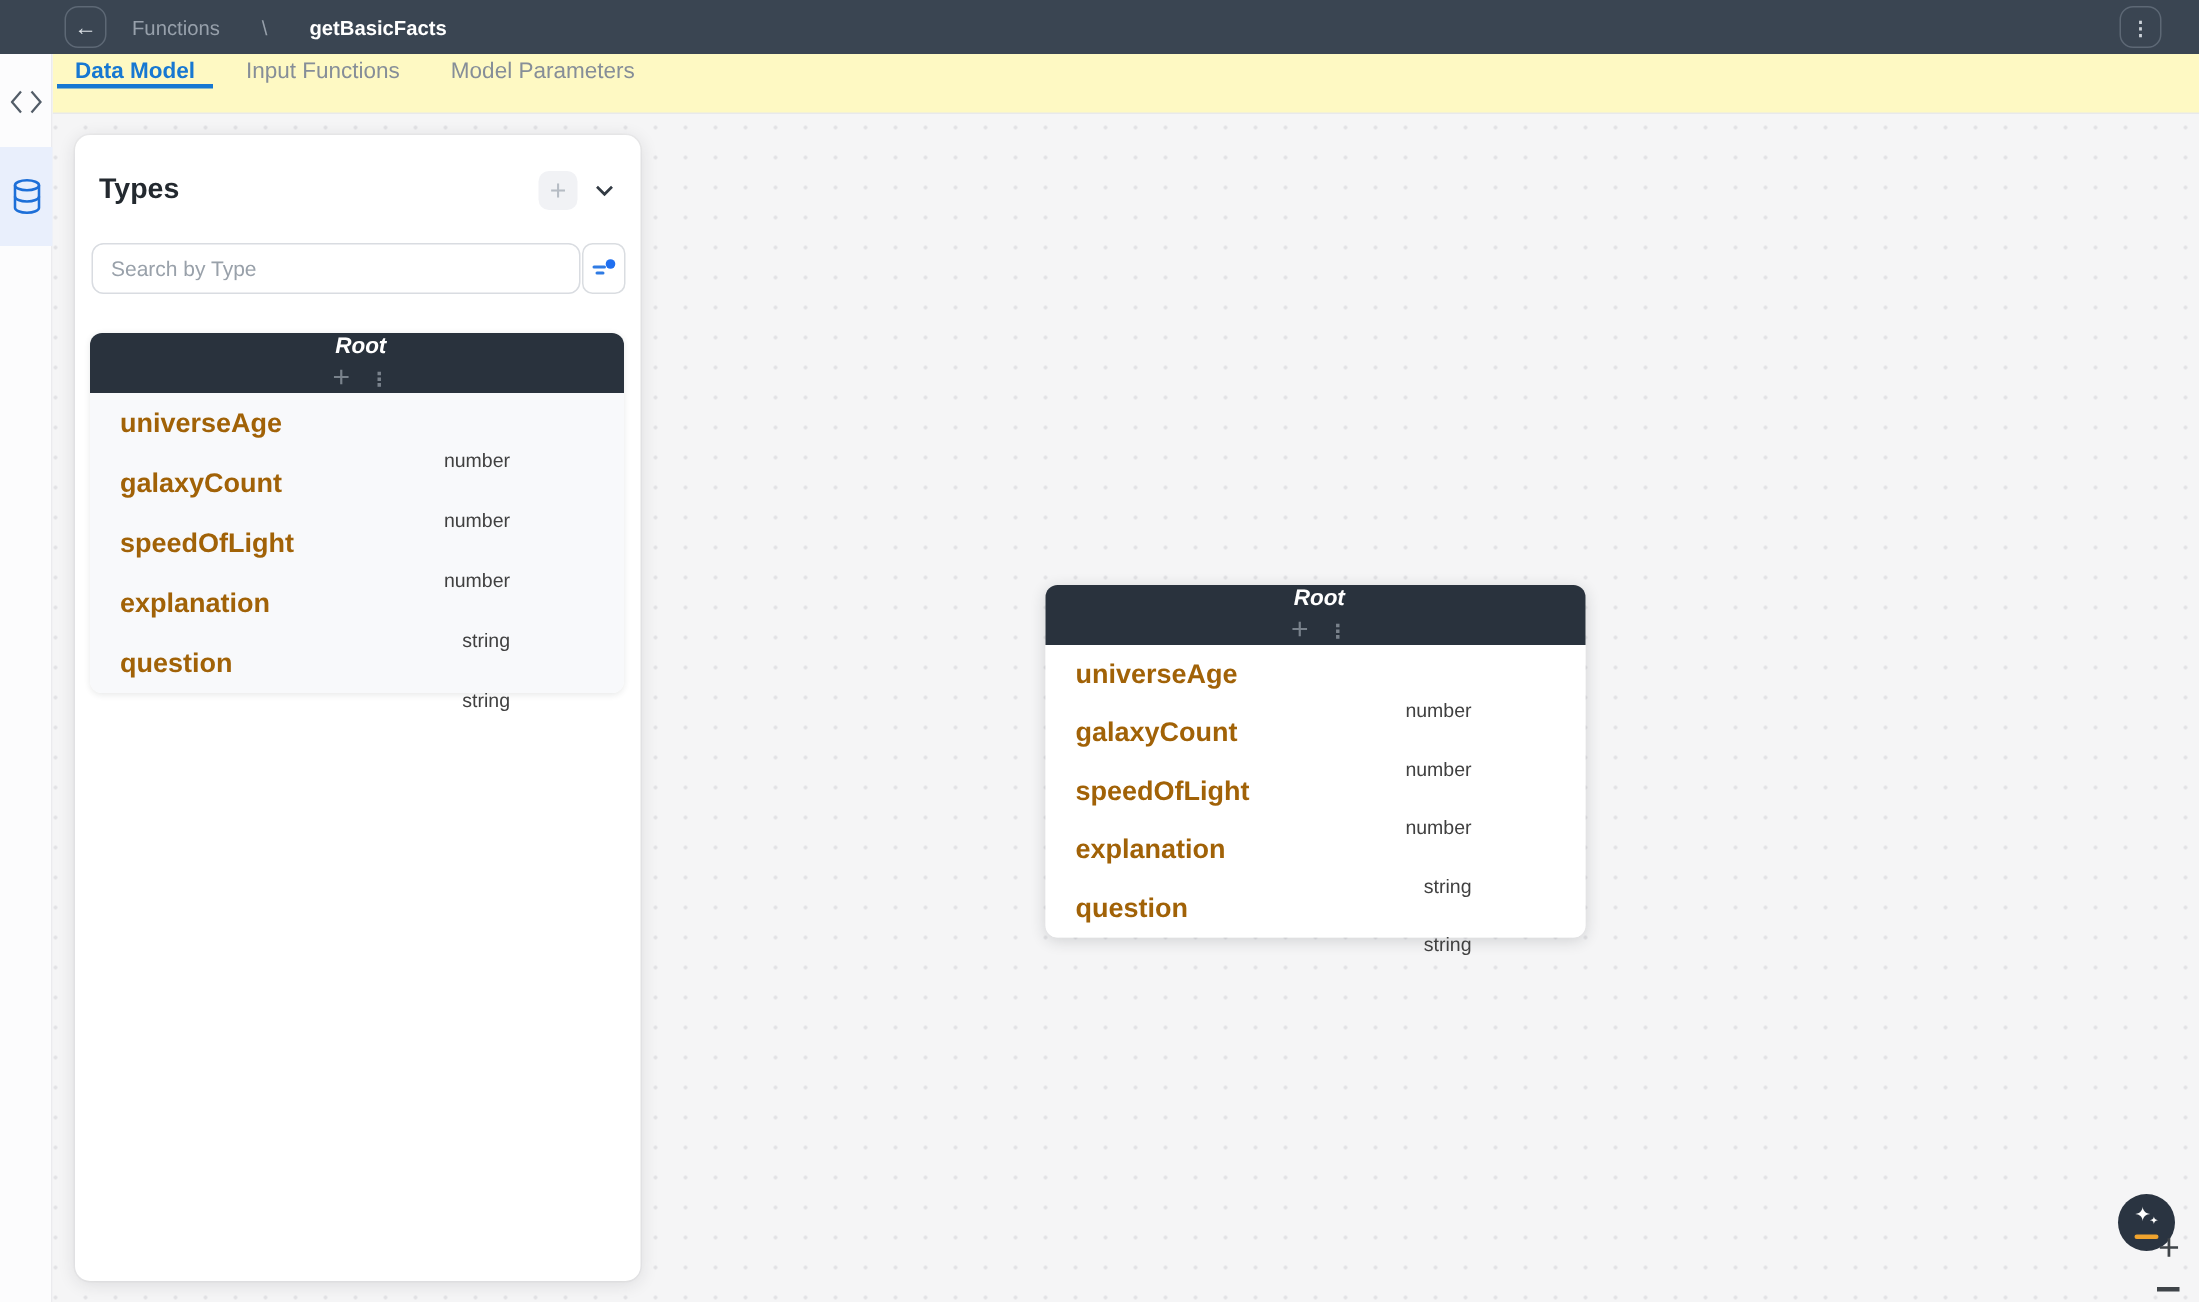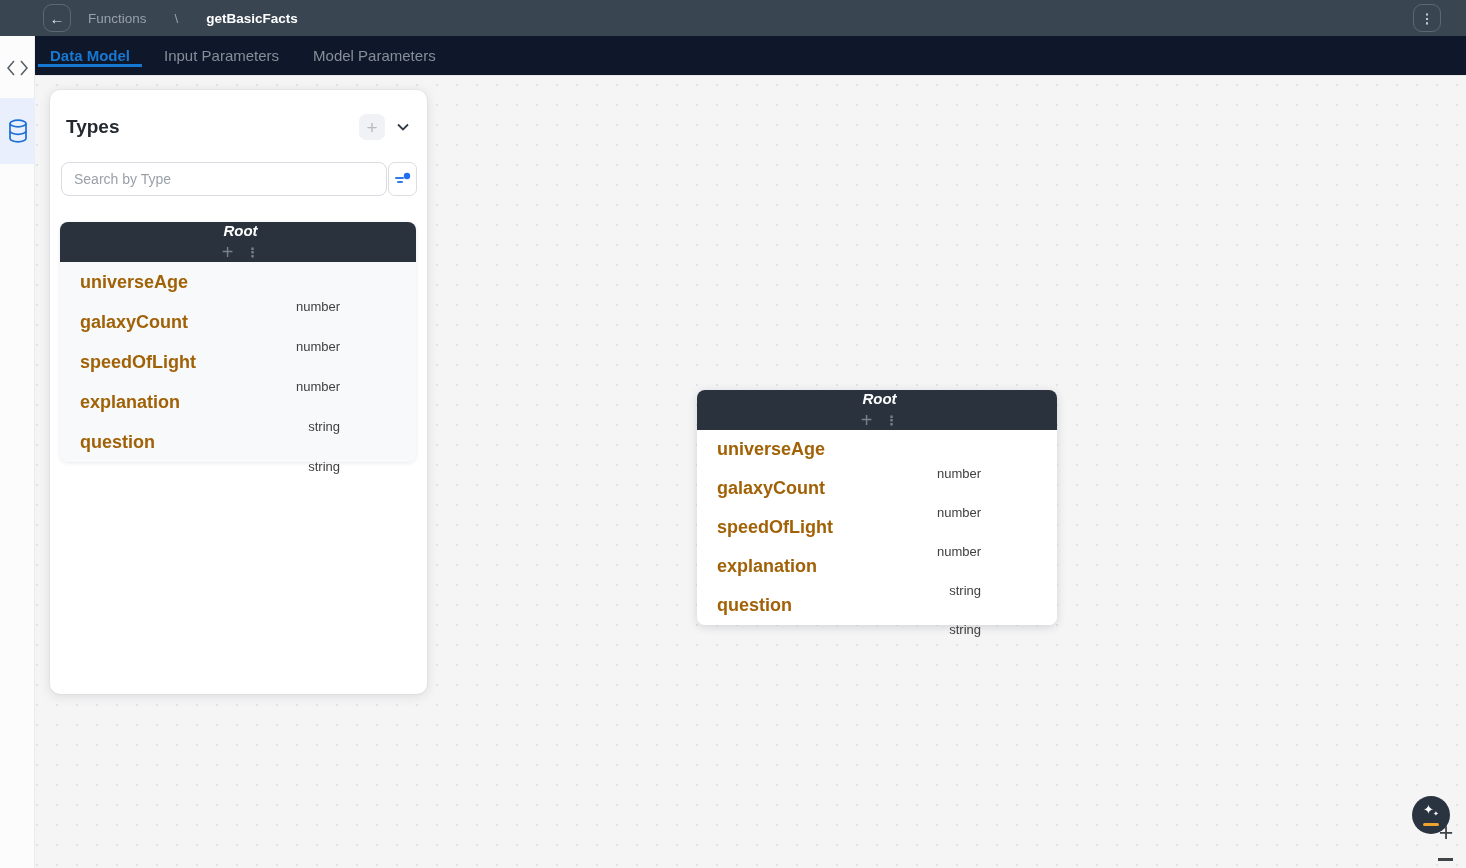--- a/index.html
+++ b/index.html
@@ -22,35 +22,35 @@
 
   
   .rail { position:absolute; left:0; top:36px; width:35px; height:832px;
     background:#fcfcfd; border-right:1px solid #ebebee; z-index:20; }
   .rail-item { width:35px; display:flex; align-items:center; justify-content:center; }
   .rail-code { height:44px; margin-top:10px; color:#535d68; }
   .rail-db { height:66px; margin-top:8px; background:#e9effc; }
 
   
   .tabsbar { position:absolute; left:35px; top:36px; width:1431px; height:40px;
-    background:#0f172a; border-bottom:1px solid #e8e9eb; display:flex;
-    align-items:center; padding-left:3px; z-index:10; }
+    background:#fef9c3; border-bottom:1px solid #e8e9eb; display:flex;
+    align-items:flex-start; padding-left:3px; z-index:10; }
   .tab { display:flex; align-items:center; padding:0 12px; margin-right:10px;
     font-size:15px; color:#868e98; border-bottom:3px solid transparent;
     padding-top:3px; cursor:pointer; white-space:nowrap; }
   .tab.active { color:#1778d2; font-weight:700; border-bottom-color:#1778d2; }
 
   
   .canvas { position:absolute; left:35px; top:76px; width:1431px; height:792px;
     background-color:#f5f5f6;
     background-image:radial-gradient(#e2e2e5 1.2px, transparent 1.2px);
     background-size:20px 20px; background-position:12px 19px; }
 
   
-  .types-panel { position:absolute; left:50px; top:90px; width:377px; height:604px;
+  .types-panel { position:absolute; left:50px; top:90px; width:377px; height:764px;
     background:#ffffff; border-radius:10px;
     box-shadow:0 0 0 1px rgba(20,25,32,0.03), 0 2px 12px rgba(31,36,43,0.12);
     z-index:15; padding:24px 10px 0 10px; }
   .panel-head { display:flex; align-items:center; padding:0 2px 0 6px; }
   .panel-title { font-size:19px; font-weight:700; color:#23292f; flex:1; }
   .panel-plus-btn { width:26px; height:26px; border-radius:7px; background:#f1f2f5;
     border:none; color:#b6bcc4; font-size:19px; line-height:1; cursor:pointer;
     display:flex; align-items:center; justify-content:center; }
   .panel-collapse-btn { width:24px; height:24px; background:none; border:none;
     margin-left:6px; cursor:pointer; display:flex; align-items:center; justify-content:center; }
@@ -126,21 +126,21 @@
     <svg width="20" height="24" viewBox="0 0 20 24">
       <ellipse cx="10" cy="4.5" rx="8" ry="3.3" fill="none" stroke="#1d6fd8" stroke-width="1.7"></ellipse>
       <path d="M2 4.5 v7.5 a8 3.3 0 0 0 16 0 v-7.5" fill="none" stroke="#1d6fd8" stroke-width="1.7"></path>
       <path d="M2 12 v7.5 a8 3.3 0 0 0 16 0 v-7.5" fill="none" stroke="#1d6fd8" stroke-width="1.7"></path>
     </svg>
   </div>
 </aside>
 
 <div class="tabsbar">
   <div class="tab active">Data Model</div>
-  <div class="tab">Input Parameters</div>
+  <div class="tab">Input Functions</div>
   <div class="tab">Model Parameters</div>
 </div>
 
 <div class="canvas">
 
   <div class="type-card canvas-card">
     <div class="card-header">
       <span class="card-title">Root</span>
       <span class="card-actions">
         <span class="card-plus">+</span>

